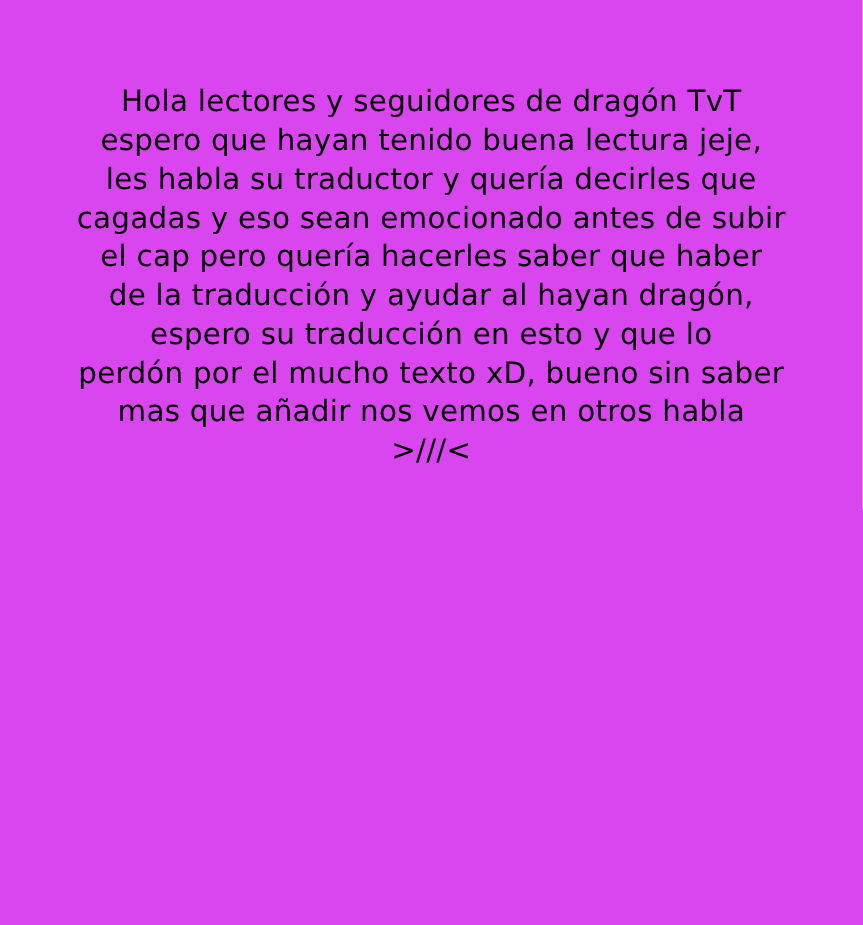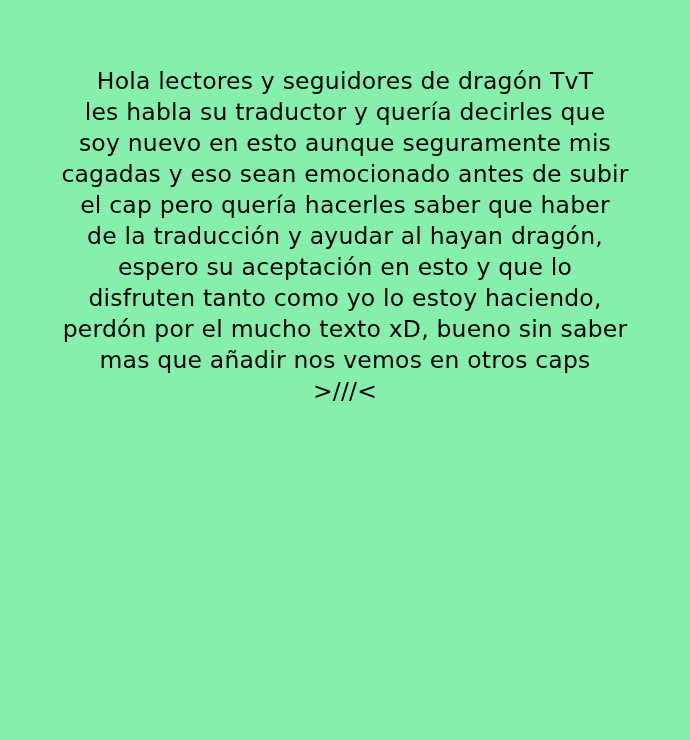--- a/index.html
+++ b/index.html
@@ -8,21 +8,21 @@
   }
   body {
     width: 690px;
     height: 740px;
     background: #ffffff;
     overflow: hidden;
   }
   .page {
     width: 690px;
     height: 740px;
-    background: #86efac;
+    background: #d946ef;
     box-sizing: border-box;
     padding-top: 66px;
     display: flex;
     flex-direction: column;
     align-items: center;
   }
   .note {
     width: 640px;
     text-align: center;
     color: #000000;
@@ -35,24 +35,23 @@
   .note-line {
     white-space: nowrap;
   }
 </style>
 </head>
 <body>
 
 <div class="page">
   <div class="note">
     <div class="note-line">Hola lectores y seguidores de dragón TvT</div>
+    <div class="note-line">espero que hayan tenido buena lectura jeje,</div>
     <div class="note-line">les habla su traductor y quería decirles que</div>
-    <div class="note-line">soy nuevo en esto aunque seguramente mis</div>
     <div class="note-line">cagadas y eso sean emocionado antes de subir</div>
     <div class="note-line">el cap pero quería hacerles saber que haber</div>
     <div class="note-line">de la traducción y ayudar al hayan dragón,</div>
-    <div class="note-line">espero su aceptación en esto y que lo</div>
-    <div class="note-line">disfruten tanto como yo lo estoy haciendo,</div>
+    <div class="note-line">espero su traducción en esto y que lo</div>
     <div class="note-line">perdón por el mucho texto xD, bueno sin saber</div>
-    <div class="note-line">mas que añadir nos vemos en otros caps</div>
+    <div class="note-line">mas que añadir nos vemos en otros habla</div>
     <div class="note-line">&gt;///&lt;</div>
   </div>
 </div>
 
 </body></html>

